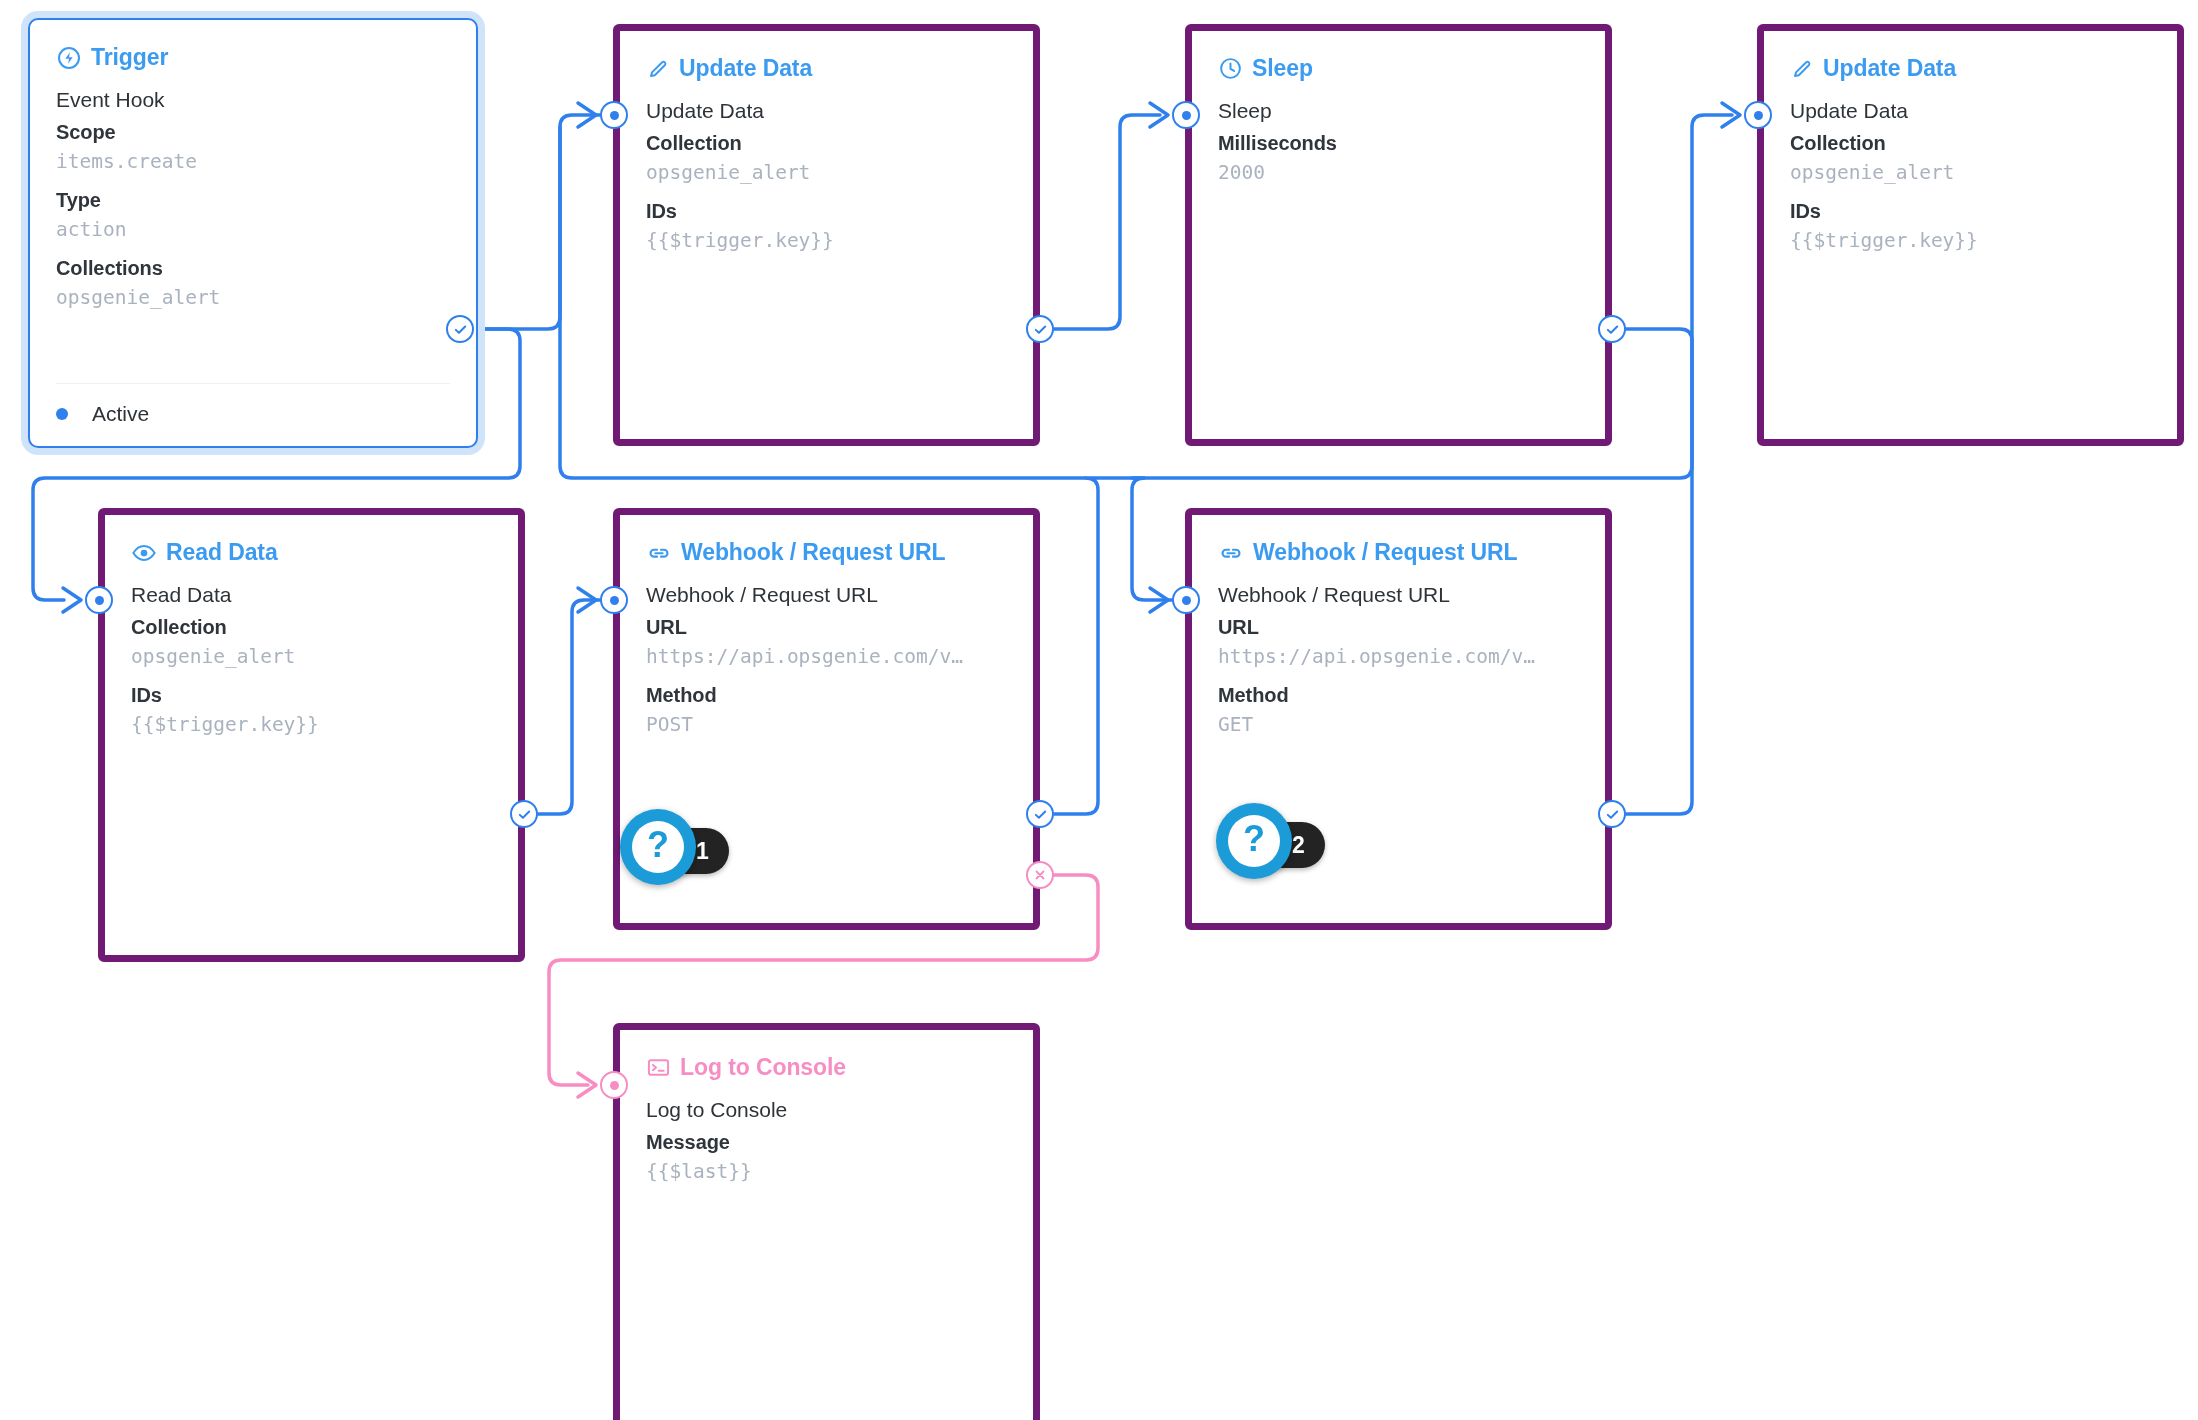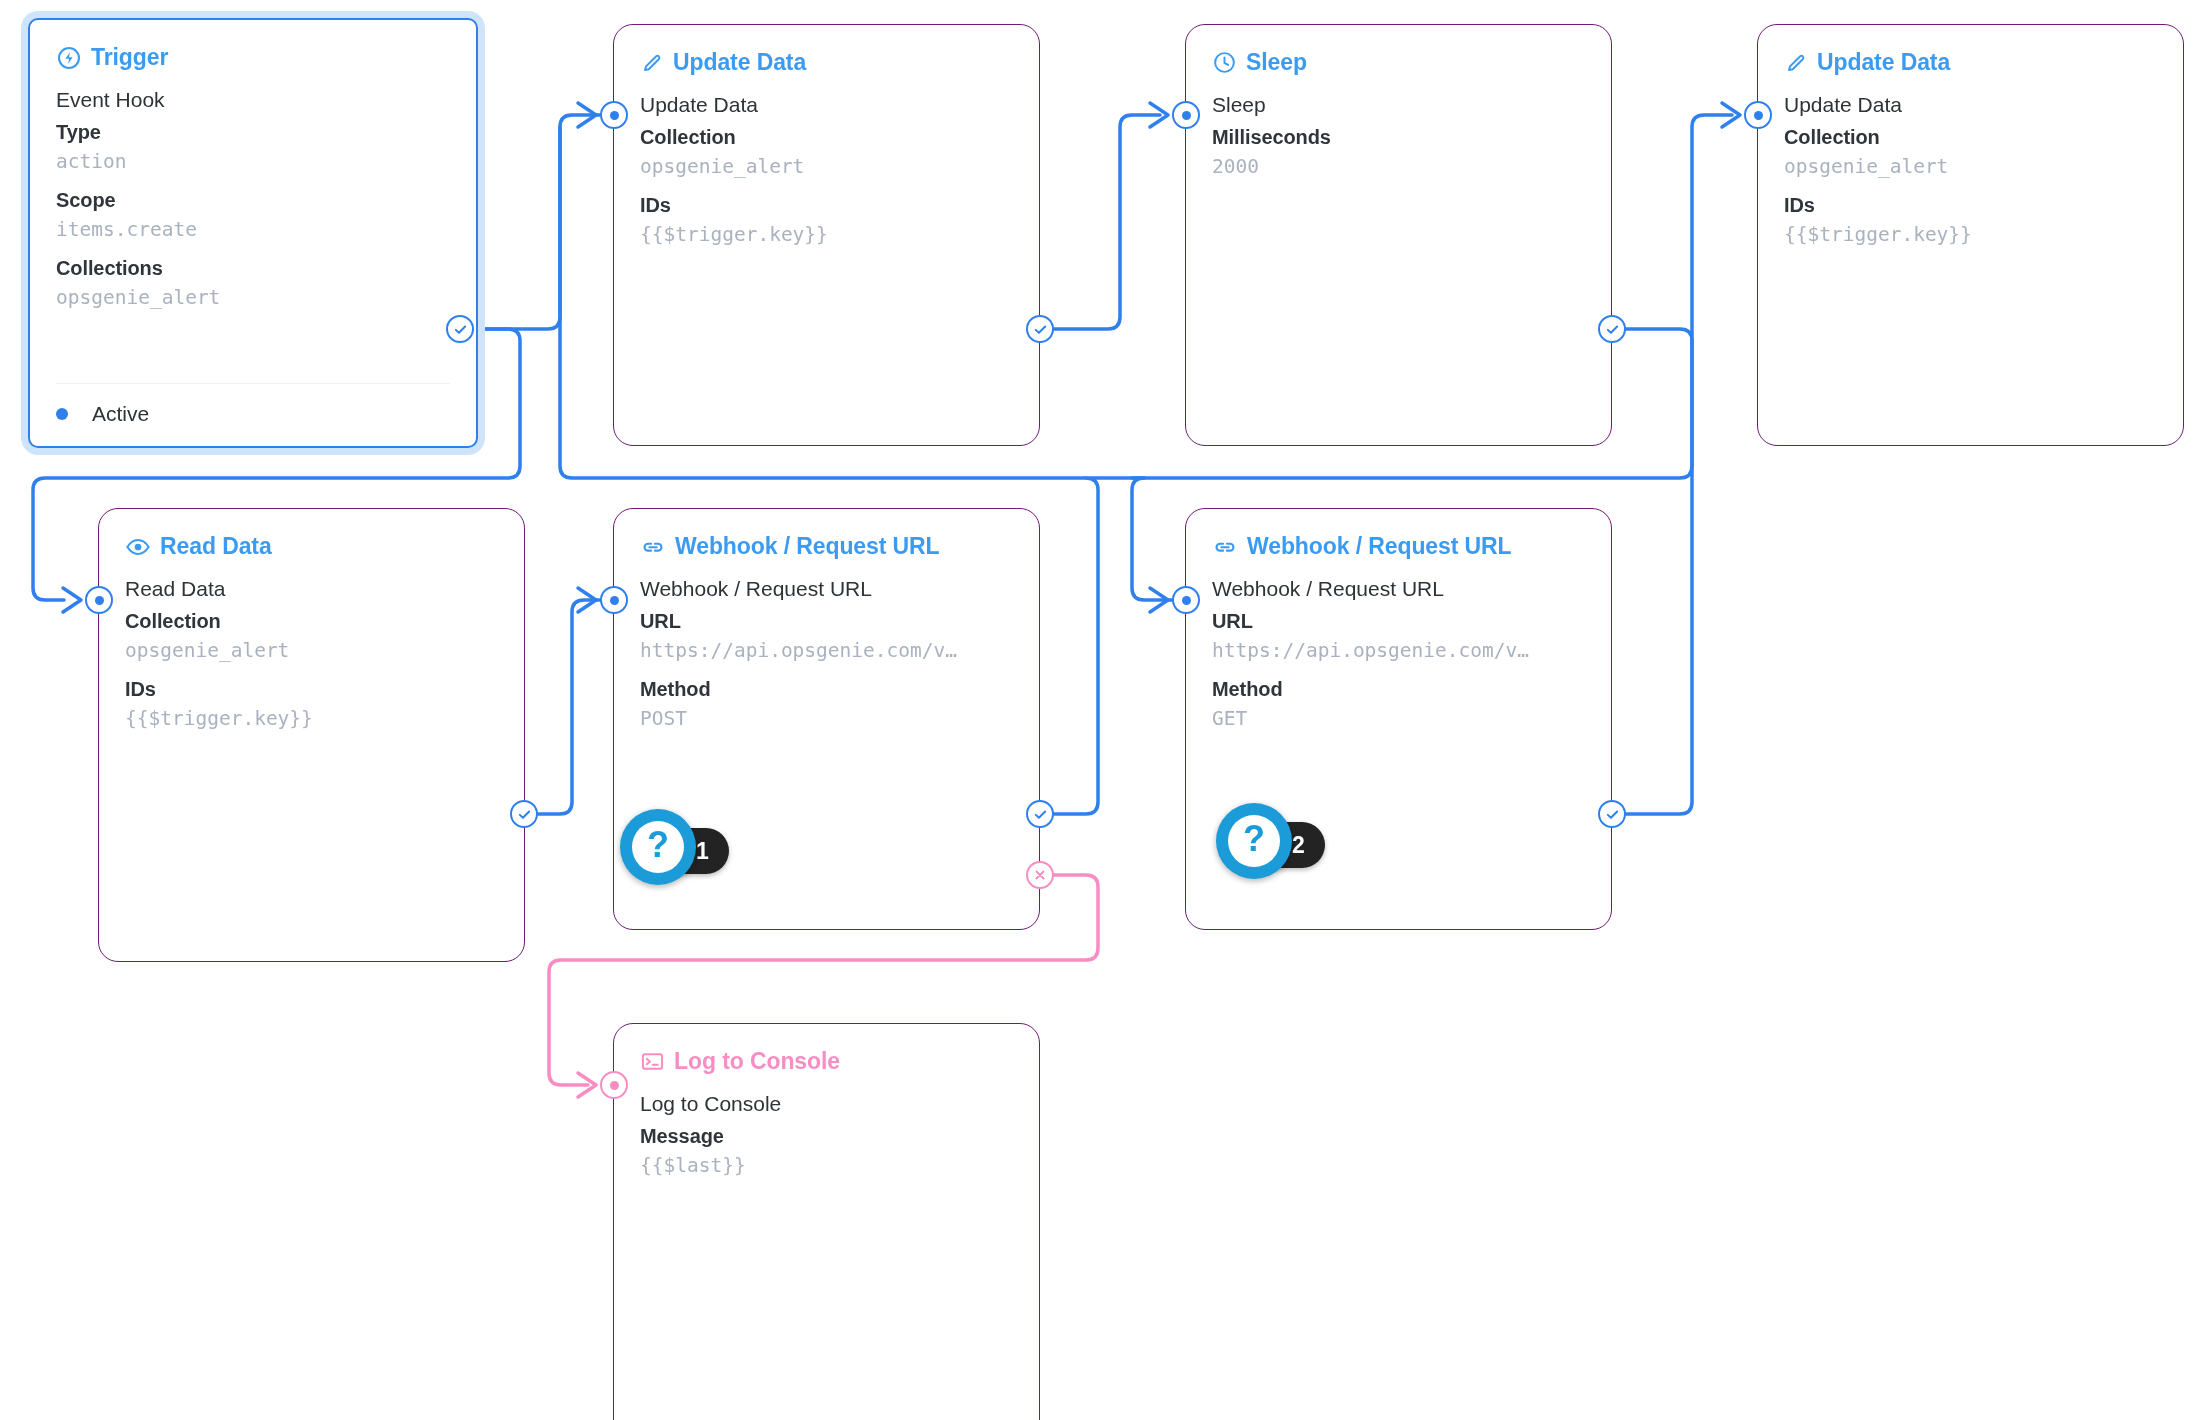--- a/index.html
+++ b/index.html
@@ -11,22 +11,22 @@
   }
   #canvas { position: relative; width: 2198px; height: 1420px; }
 
   
   #wires { position:absolute; left:0; top:0; width:2198px; height:1420px; z-index:1; }
 
   
   .card {
     position: absolute;
     background: #ffffff;
-    border: 1px solid #701a75;
-    border-radius: 20px;
+    border: 7px solid #701a75;
+    border-radius: 6px;
     z-index: 2;
   }
   .card.selected {
     border: 2px solid #2f80ed;
     box-shadow: 0 0 0 7px #cfe4fb;
     border-radius: 10px;
   }
   .card-head {
     display:flex; align-items:center; gap:9px;
     padding: 24px 26px 0 26px;
@@ -146,26 +146,26 @@
         <svg width="26" height="26" viewBox="0 0 24 24" fill="none" stroke="#3b9bf0" stroke-width="1.9">
           <circle cx="12" cy="12" r="9.2"></circle>
           <path d="M12.8 6.6 L8.6 12.8 H12 L11.2 17.4 L15.4 11.2 H12 Z" fill="#3b9bf0" stroke="none"></path>
         </svg>
       </span>
       <span>Trigger</span>
     </div>
     <div class="card-body">
       <div class="row-title">Event Hook</div>
       <div class="fld-block">
+        <div class="fld-label">Scope</div>
+        <div class="fld-value">items.create</div>
+      </div>
+      <div class="fld-block">
         <div class="fld-label">Type</div>
         <div class="fld-value">action</div>
-      </div>
-      <div class="fld-block">
-        <div class="fld-label">Scope</div>
-        <div class="fld-value">items.create</div>
       </div>
       <div class="fld-block">
         <div class="fld-label">Collections</div>
         <div class="fld-value">opsgenie_alert</div>
       </div>
     </div>
     <div class="card-foot">
       <span class="dot-active"></span>
       <span>Active</span>
     </div>

